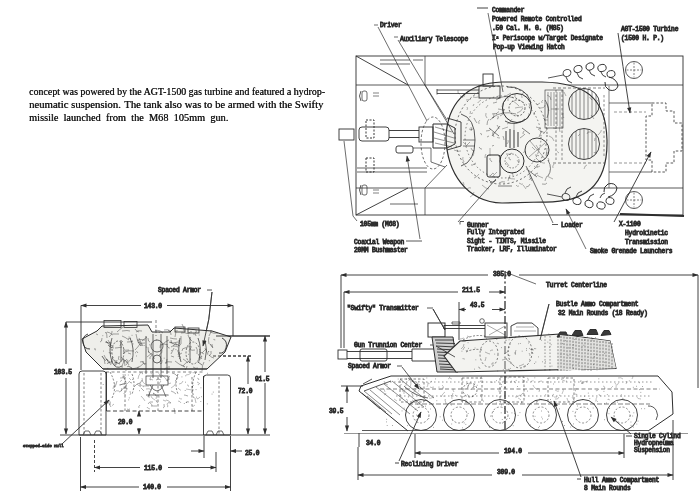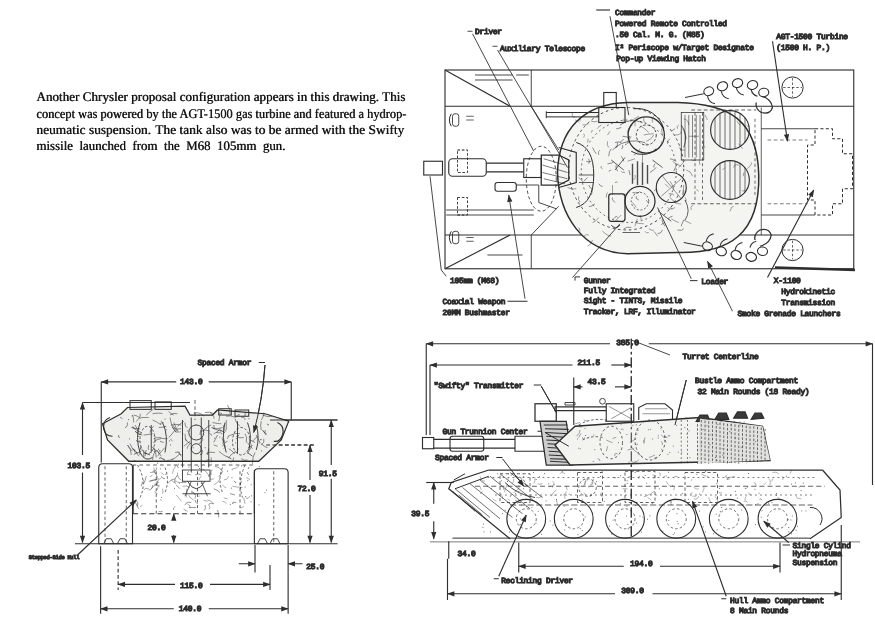--- a/index.html
+++ b/index.html
@@ -3,21 +3,20 @@
 <meta charset="utf-8">
 <style>
   html,body{margin:0;padding:0;width:700px;height:498px;background:#ffffff;overflow:hidden;}
   #page{position:relative;width:700px;height:498px;background:#ffffff;}
   .pl{position:absolute;left:29px;width:295px;font-family:"Liberation Serif",serif;font-size:10.5px;color:#111;white-space:nowrap;text-shadow:0.35px 0 0 #333;}
   svg text{font-family:"Liberation Mono",monospace;font-weight:normal;fill:#1c1c1c;letter-spacing:-0.2px;}
 </style>
 </head>
 <body>
 <div id="page">
-<div class="pl" style="top:72.5px;">Another Chrysler proposal configuration appears in this drawing. This</div>
 <div class="pl" style="top:85.5px;transform:scaleX(0.9455);transform-origin:0 0;">concept was powered by the AGT-1500 gas turbine and featured a hydrop-</div>
 <div class="pl" style="top:98.5px;transform:scaleX(1.021);transform-origin:0 0;">neumatic suspension.  The tank also was to be armed with the Swifty</div>
 <div class="pl" style="top:111.5px;transform:scaleX(0.983);transform-origin:0 0;">missile&nbsp; launched&nbsp; from&nbsp; the&nbsp; M68&nbsp; 105mm&nbsp; gun.</div>
 <svg id="art" width="700" height="498" viewBox="0 0 700 498" style="position:absolute;left:0;top:0;" fill="none" stroke="#2e2e2e" stroke-width="0.9">
 <defs>
 <marker id="ar" markerWidth="8" markerHeight="6" refX="7" refY="3" orient="auto" markerUnits="userSpaceOnUse">
   <path d="M1.5,0.9 L7.5,3 L1.5,5.1 Z" fill="#2e2e2e" stroke="none"></path>
 </marker>
 <marker id="arb" markerWidth="8" markerHeight="6" refX="1" refY="3" orient="auto" markerUnits="userSpaceOnUse">
   <path d="M6.5,0.9 L0.5,3 L6.5,5.1 Z" fill="#2e2e2e" stroke="none"></path>

